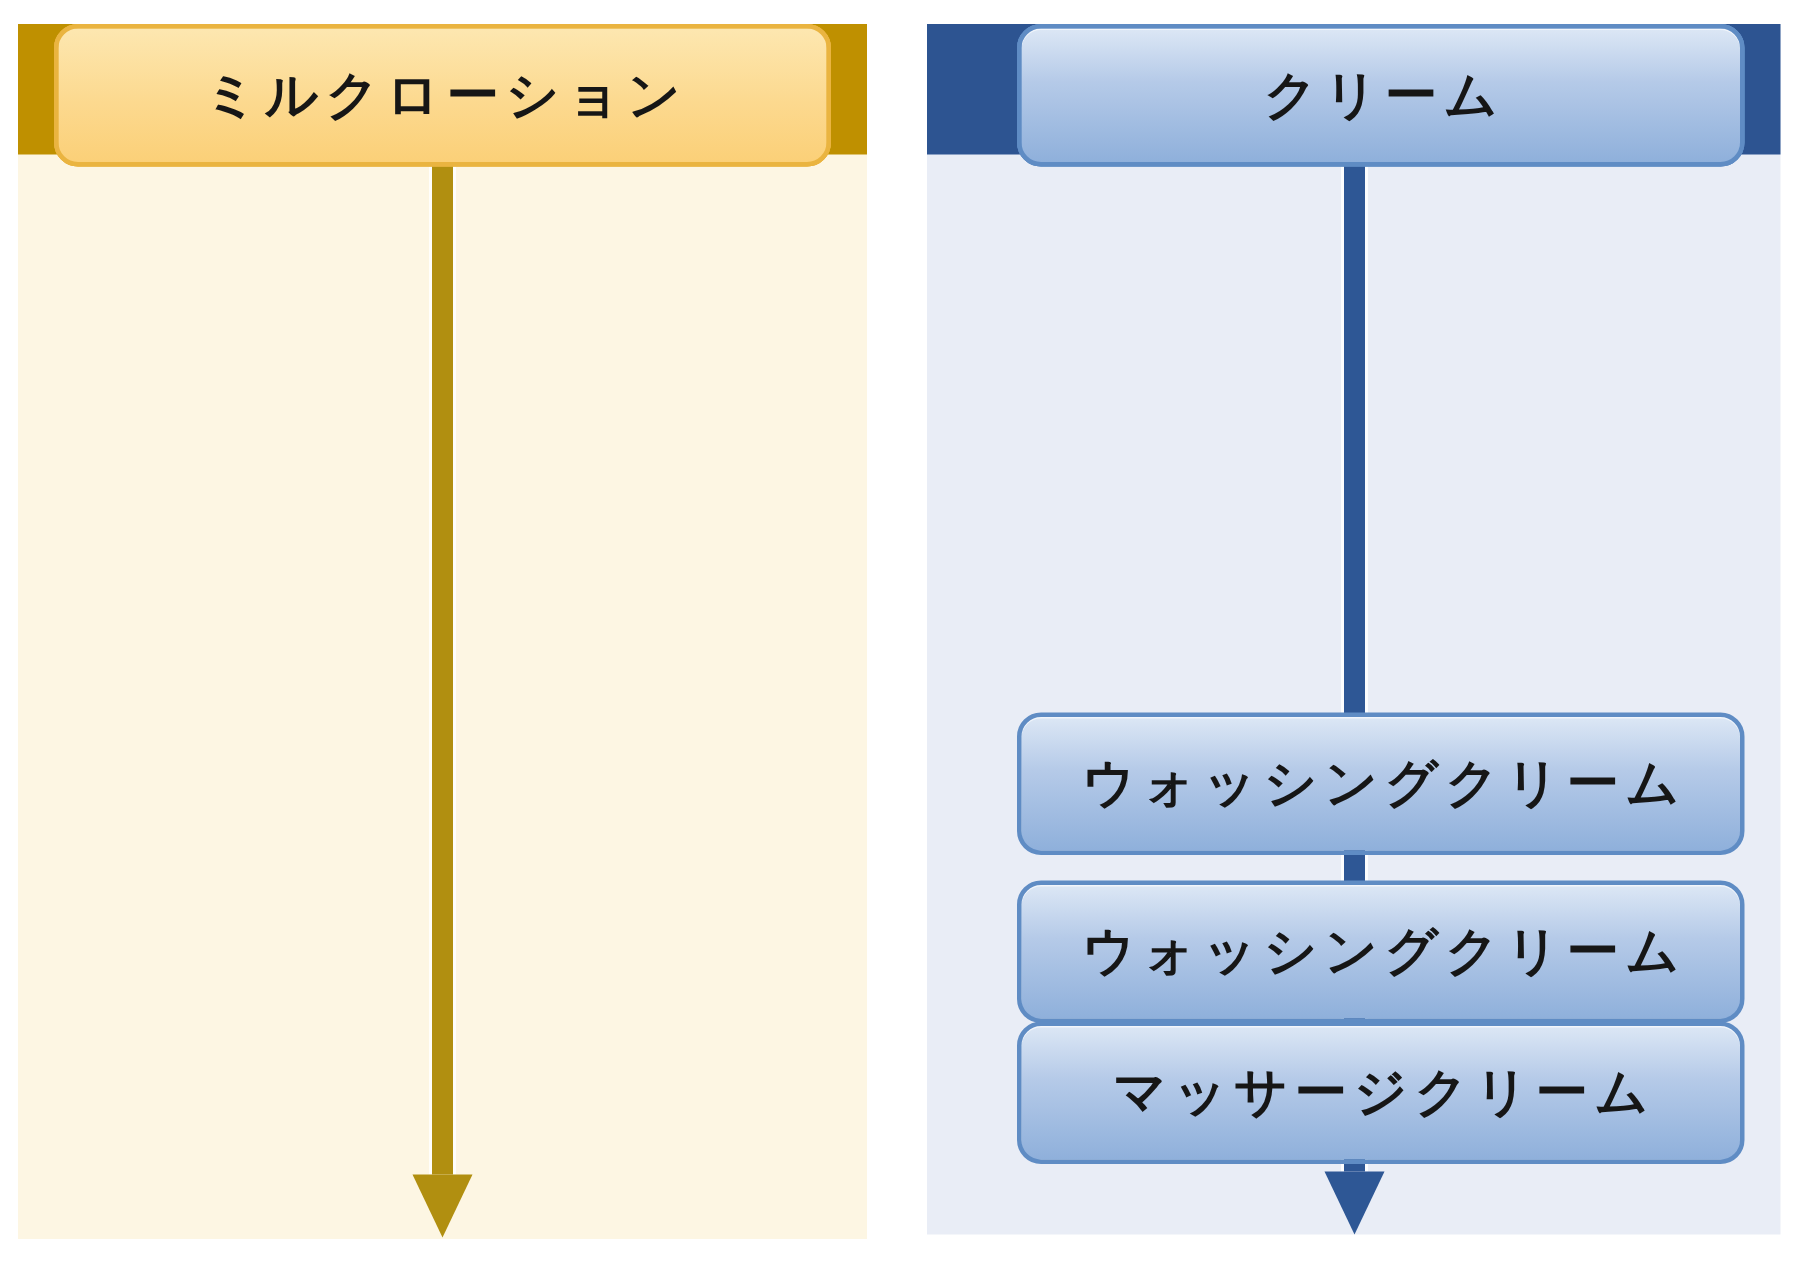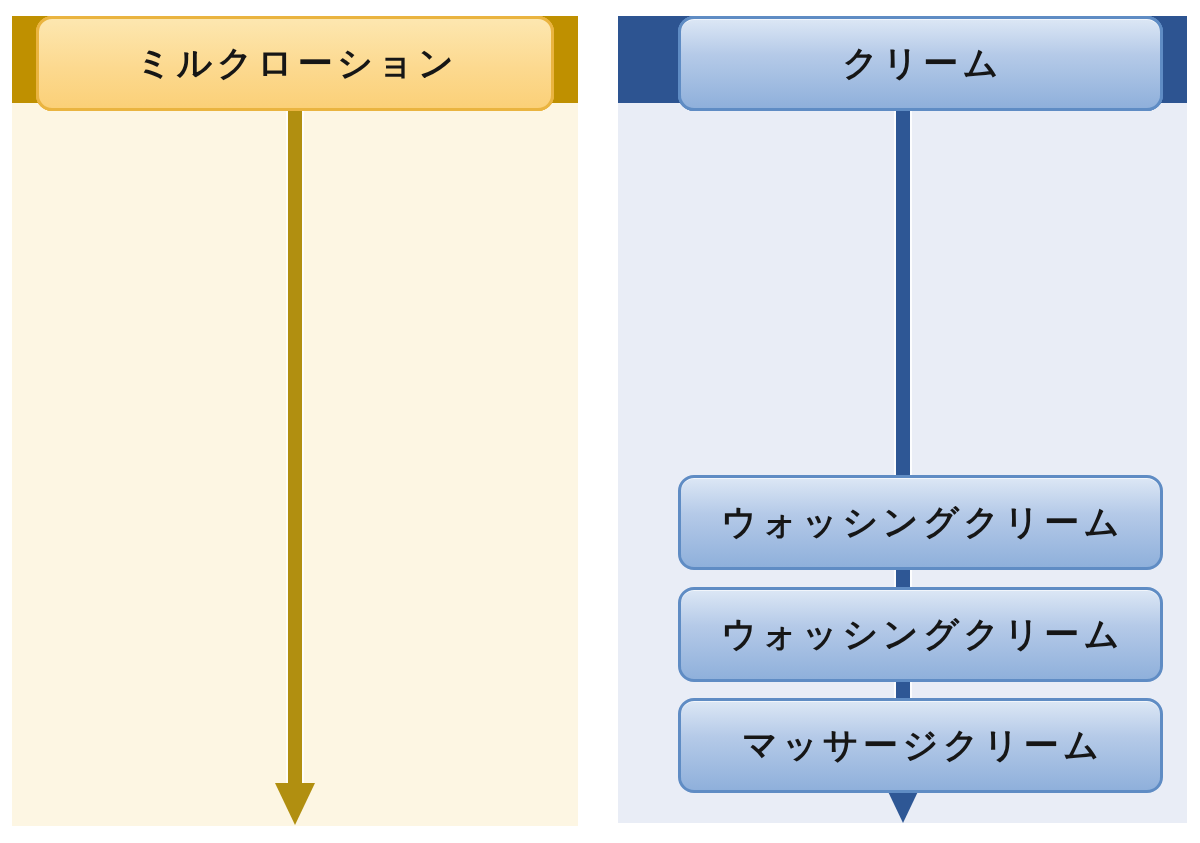--- a/index.html
+++ b/index.html
@@ -54,21 +54,21 @@
   }
   
   .panel-morning .step-box:nth-of-type(1){top:236px;}
   .panel-morning .step-box:nth-of-type(2){top:461px;}
   .panel-morning .step-box:nth-of-type(3){top:573px;}
   .panel-night .step-box:nth-of-type(1){top:125px;}
   .panel-night .step-box:nth-of-type(2){top:236px;}
   .panel-night .step-box:nth-of-type(3){top:348px;}
   .panel-night .step-box:nth-of-type(4){top:459px;}
   .panel-night .step-box:nth-of-type(5){top:571px;}
-  .panel-night .step-box:nth-of-type(6){top:682px;}
+  .panel-night .step-box:nth-of-type(6){top:665px;}
 </style>
 </head>
 <body>
 
 <div class="panel panel-morning">
   <div class="arrow-shaft"></div>
   <div class="arrow-head"></div>
   <div class="panel-header">朝の使用順序</div>
   <div class="step-box">ウォッシングクリーム</div>
   <div class="step-box">ローション</div>

